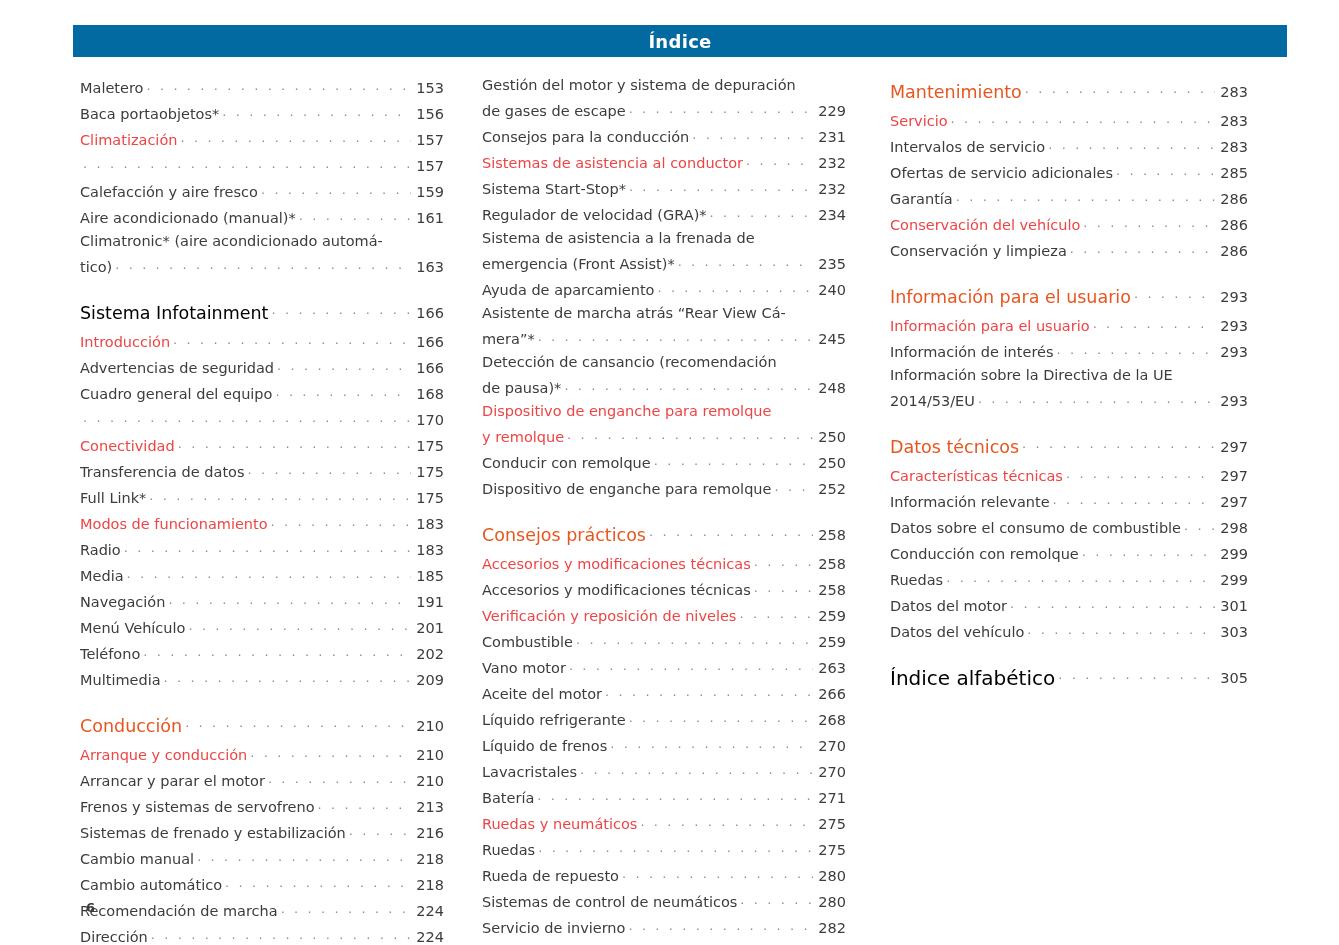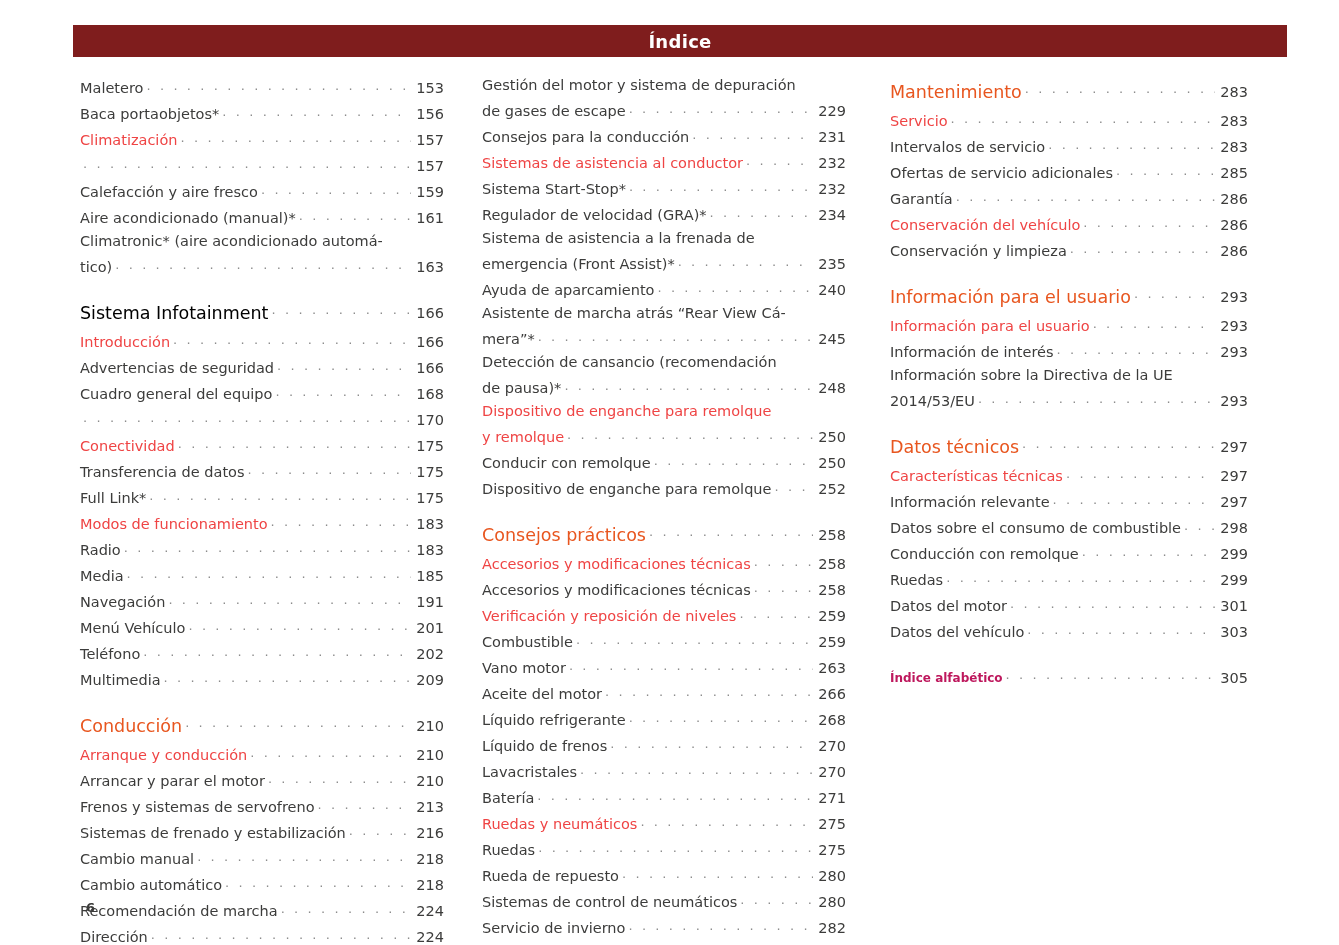--- a/index.html
+++ b/index.html
@@ -22,21 +22,21 @@
     height: 913px;
     background: #ffffff;
     box-sizing: border-box;
   }
   .header-bar {
     position: absolute;
     left: 21px;
     top: 9px;
     width: 1214px;
     height: 32px;
-    background: #7f1d1d;
+    background: #0369a1;
     color: #ffffff;
     font-size: 18px;
     font-weight: bold;
     display: flex;
     align-items: center;
     justify-content: center;
     letter-spacing: 0.3px;
   }
   .columns {
     position: absolute;
@@ -687,21 +687,21 @@
         <div class="multiline">
           <div class="row">
             <span class="t">Datos del vehículo</span>
             <span class="dots">. . . . . . . . . . . . . . . . . . . . . . . . . . . . . . . . . . . . . . . . . . . . . . . . . . . . . . . . . . . . . .</span>
             <span class="pagenum">303</span>
           </div>
         </div>
         <div class="spacer-m"></div>
         <div class="multiline bold">
           <div class="row" style="line-height: 30px;">
-            <span class="t" style="color: #be185d; font-size: 12px; font-weight: bold;">Índice alfabético</span>
+            <span class="t" style="color: #000000; font-size: 20px; font-weight: normal;">Índice alfabético</span>
             <span class="dots">. . . . . . . . . . . . . . . . . . . . . . . . . . . . . . . . . . . . . . . . . . . . . . . . . . . . . . . . . . . . . .</span>
             <span class="pagenum">305</span>
           </div>
         </div>
       </div>
   </div>
 
   <div class="page-number">6</div>
 </div>
 

